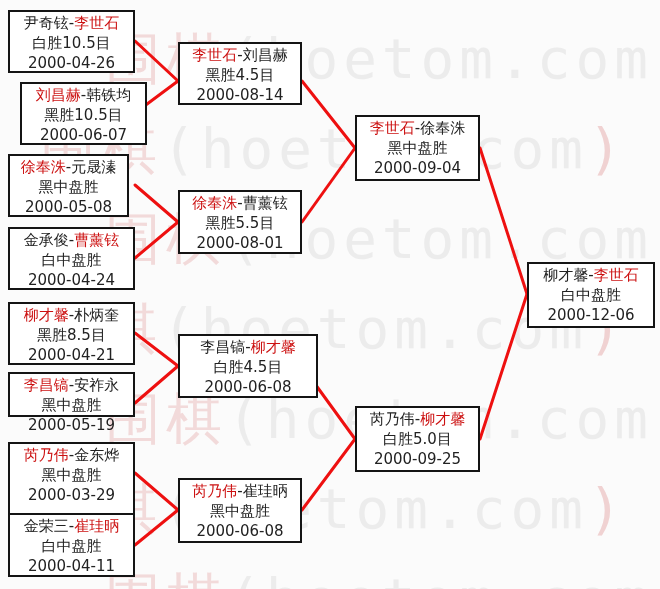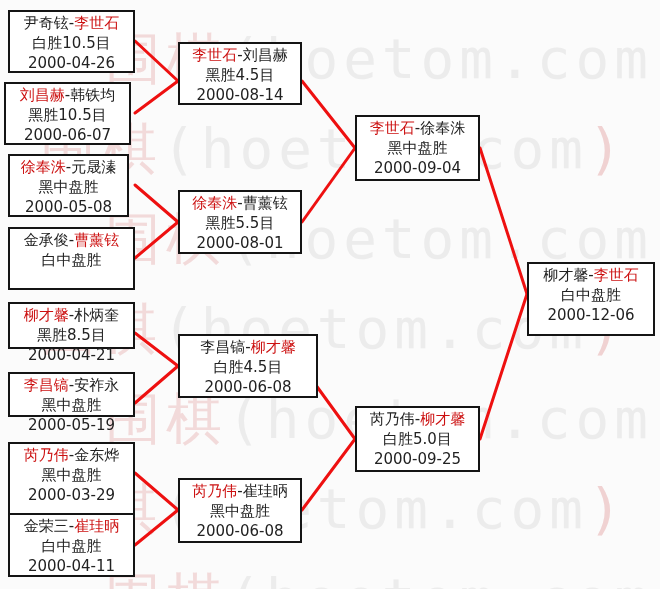--- a/index.html
+++ b/index.html
@@ -58,35 +58,36 @@
       <line x1="480" y1="148" x2="527" y2="294" stroke="#ee1010"></line>
       <line x1="480" y1="439" x2="527" y2="294" stroke="#ee1010"></line>
     </g>
   </svg>
 
   <div class="box" style="left:8px;top:10px;width:127px;height:63px">
     <div class="l1"><span class="p1">尹奇铉</span><span class="sep">-</span><span class="p2 win">李世石</span></div>
     <div class="l2">白胜10.5目</div>
     <div class="l3">2000-04-26</div>
   </div>
-  <div class="box" style="left:4px;top:82px;width:127px;height:63px">
+  <div class="box" style="left:20px;top:82px;width:127px;height:63px">
     <div class="l1"><span class="p1 win">刘昌赫</span><span class="sep">-</span><span class="p2">韩铁均</span></div>
     <div class="l2">黑胜10.5目</div>
     <div class="l3">2000-06-07</div>
   </div>
   <div class="box" style="left:8px;top:154px;width:121px;height:63px">
     <div class="l1"><span class="p1 win">徐奉洙</span><span class="sep">-</span><span class="p2">元晟溱</span></div>
     <div class="l2">黑中盘胜</div>
     <div class="l3">2000-05-08</div>
   </div>
   <div class="box" style="left:8px;top:227px;width:127px;height:63px">
     <div class="l1"><span class="p1">金承俊</span><span class="sep">-</span><span class="p2 win">曹薰铉</span></div>
     <div class="l2">白中盘胜</div>
+    <div class="l3">2000-04-24</div>
   </div>
-  <div class="box" style="left:8px;top:302px;width:127px;height:47px">
+  <div class="box" style="left:8px;top:302px;width:127px;height:63px">
     <div class="l1"><span class="p1 win">柳才馨</span><span class="sep">-</span><span class="p2">朴炳奎</span></div>
     <div class="l2">黑胜8.5目</div>
     <div class="l3">2000-04-21</div>
   </div>
   <div class="box" style="left:8px;top:372px;width:127px;height:45px">
     <div class="l1"><span class="p1 win">李昌镐</span><span class="sep">-</span><span class="p2">安祚永</span></div>
     <div class="l2">黑中盘胜</div>
     <div class="l3">2000-05-19</div>
   </div>
   <div class="box" style="left:8px;top:442px;width:127px;height:73px">
@@ -125,19 +126,19 @@
     <div class="l1"><span class="p1 win">李世石</span><span class="sep">-</span><span class="p2">徐奉洙</span></div>
     <div class="l2">黑中盘胜</div>
     <div class="l3">2000-09-04</div>
   </div>
   <div class="box" style="left:355px;top:406px;width:125px;height:66px">
     <div class="l1"><span class="p1">芮乃伟</span><span class="sep">-</span><span class="p2 win">柳才馨</span></div>
     <div class="l2">白胜5.0目</div>
     <div class="l3">2000-09-25</div>
   </div>
 
-  <div class="box" style="left:527px;top:262px;width:128px;height:74px">
+  <div class="box" style="left:527px;top:262px;width:128px;height:66px">
     <div class="l1"><span class="p1">柳才馨</span><span class="sep">-</span><span class="p2 win">李世石</span></div>
     <div class="l2">白中盘胜</div>
     <div class="l3">2000-12-06</div>
   </div>
 
 </div>
 
 </body></html>

